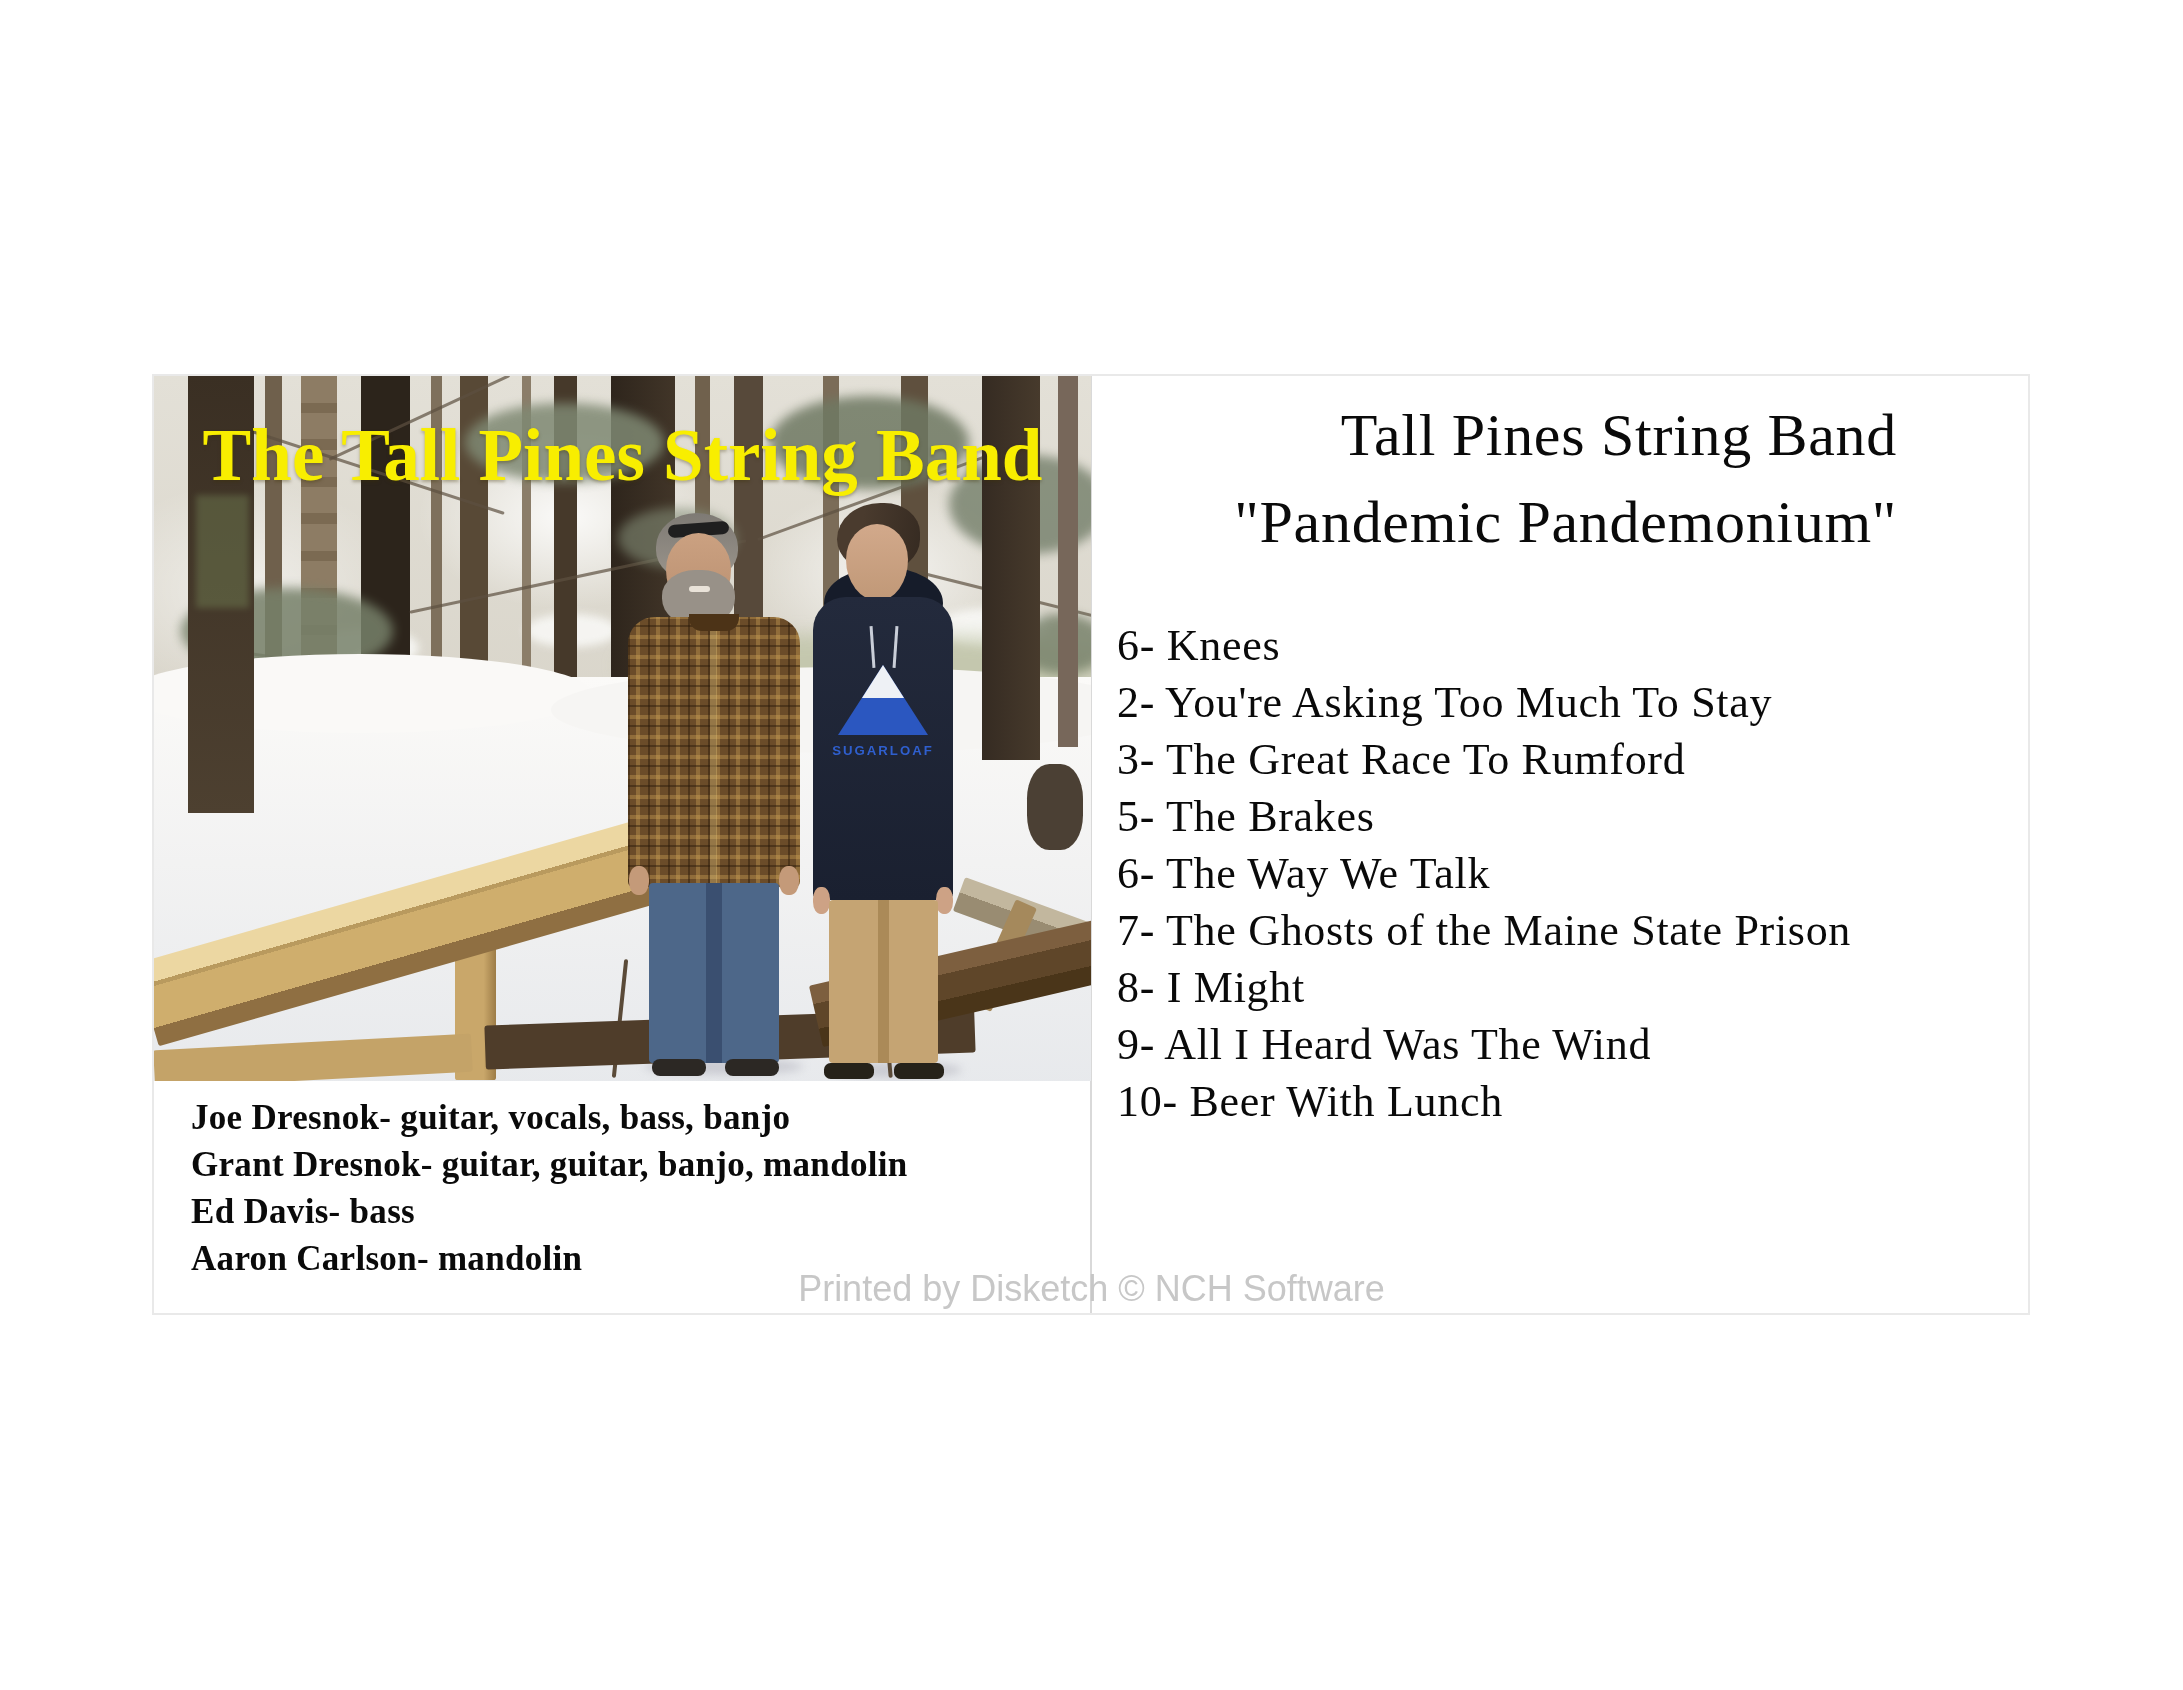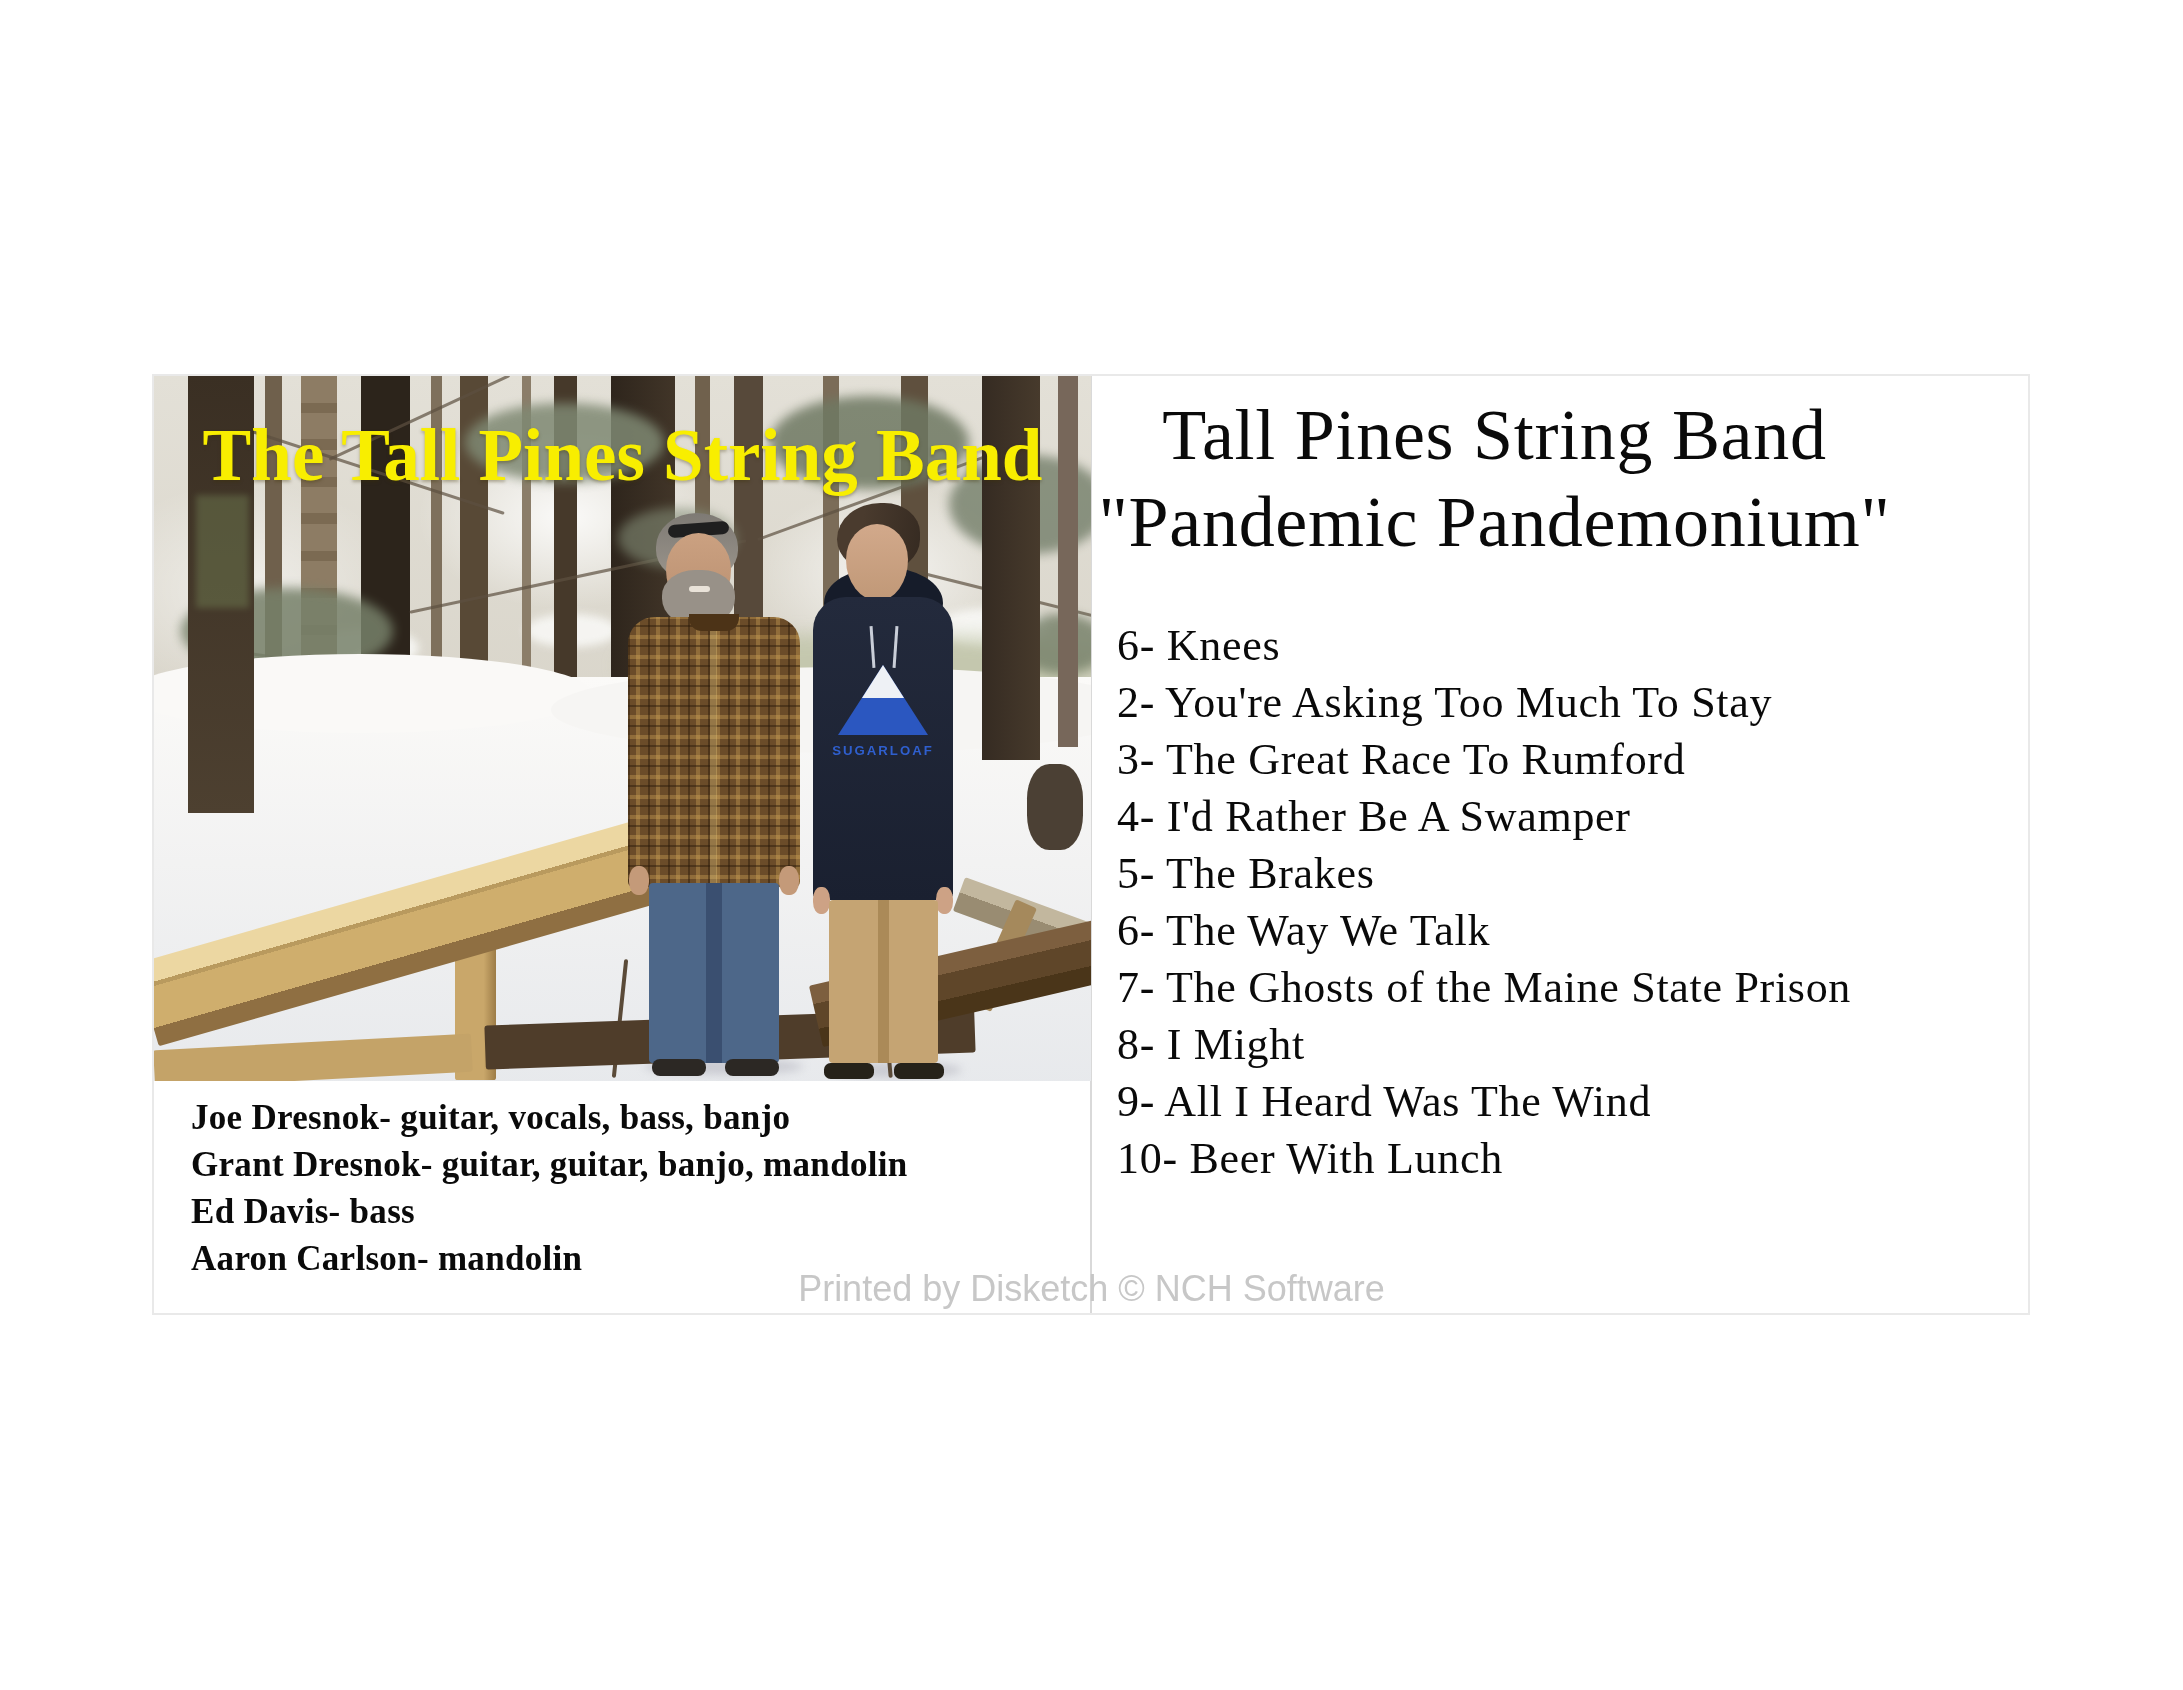--- a/index.html
+++ b/index.html
@@ -42,22 +42,22 @@
   .logo-text{position:absolute;left:0;top:240px;width:140px;text-align:center;
     font-family:"Liberation Sans",sans-serif;font-weight:bold;font-size:13.2px;
     letter-spacing:2px;color:#2f5fce;}
 
   
   .credits{left:191px;top:1094px;width:888px;z-index:6;}
   .credit-line{font-weight:bold;font-size:35px;line-height:47px;color:#0a0a0a;
     letter-spacing:0.3px;white-space:nowrap;}
 
   
-  .album-title{left:1092px;top:392px;width:805px;text-align:center;
-    font-size:72px;line-height:87px;color:#0a0a0a;letter-spacing:0.7px;white-space:nowrap;}
+  .album-title{left:1092px;top:392px;width:805px;text-align:right;
+    font-size:60px;line-height:87px;color:#0a0a0a;letter-spacing:0.7px;white-space:nowrap;}
   .tracklist{left:1117px;top:617px;margin:0;padding:0;list-style:none;}
   .track{font-size:44px;line-height:57px;color:#0a0a0a;letter-spacing:0.7px;white-space:nowrap;}
 
   
   .watermark{left:0;top:1268px;width:2183px;text-align:center;z-index:20;
     font-family:"Liberation Sans",sans-serif;font-size:36px;color:#c7c7c7;}
 </style>
 </head>
 <body>
 
@@ -170,21 +170,20 @@
 
 <div class="abs album-title">
   <div>Tall Pines String Band</div>
   <div>"Pandemic Pandemonium"</div>
 </div>
 
 <ol class="abs tracklist">
   <li class="track">6- Knees</li>
   <li class="track">2- You're Asking Too Much To Stay</li>
   <li class="track">3- The Great Race To Rumford</li>
-  <li class="track">4- I'd Rather Be A Swamper</li>
   <li class="track">5- The Brakes</li>
   <li class="track">6- The Way We Talk</li>
   <li class="track">7- The Ghosts of the Maine State Prison</li>
   <li class="track">8- I Might</li>
   <li class="track">9- All I Heard Was The Wind</li>
   <li class="track">10- Beer With Lunch</li>
 </ol>
 
 <div class="abs watermark">Printed by Disketch © NCH Software</div>
 

